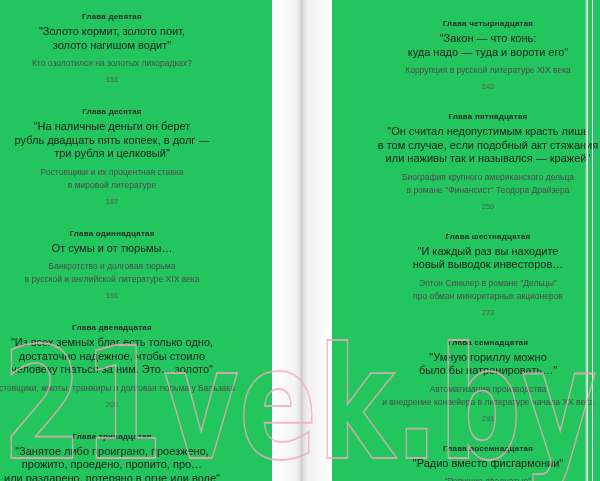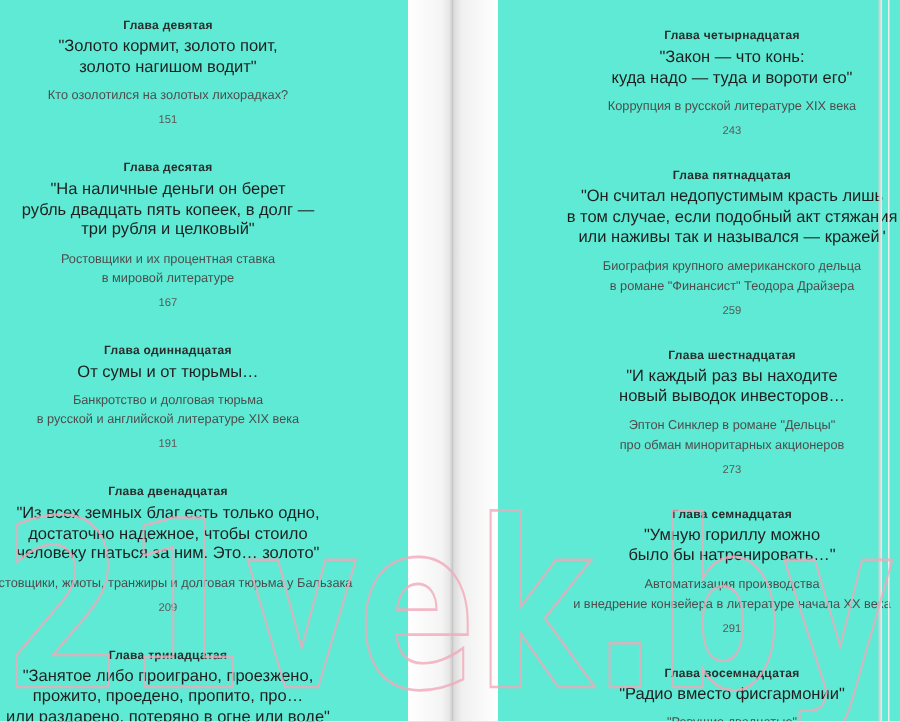--- a/index.html
+++ b/index.html
@@ -1,19 +1,19 @@
 <!DOCTYPE html>
 <html><head>
 <meta charset="utf-8">
 <style>
   html, body { margin: 0; padding: 0; background: #ffffff; }
   .spread {
     position: relative;
     width: 600px; height: 481px;
-    background: #5eead4;
+    background: #22c55e;
     overflow: hidden;
     font-family: "Liberation Sans", "DejaVu Sans", sans-serif;
   }
   .page { position: absolute; top: 0; height: 100%; }
   .page-left  { left: 0;   width: 296px; }
   .page-right { left: 304px; width: 286px; }
   .gutter {
     position: absolute; top: 0; left: 272px; width: 60px; height: 100%;
     background: linear-gradient(90deg,
       #ffffff 0%, #f4f4f4 38%, #e6e6e6 46%, #c7c7c7 49.5%,

